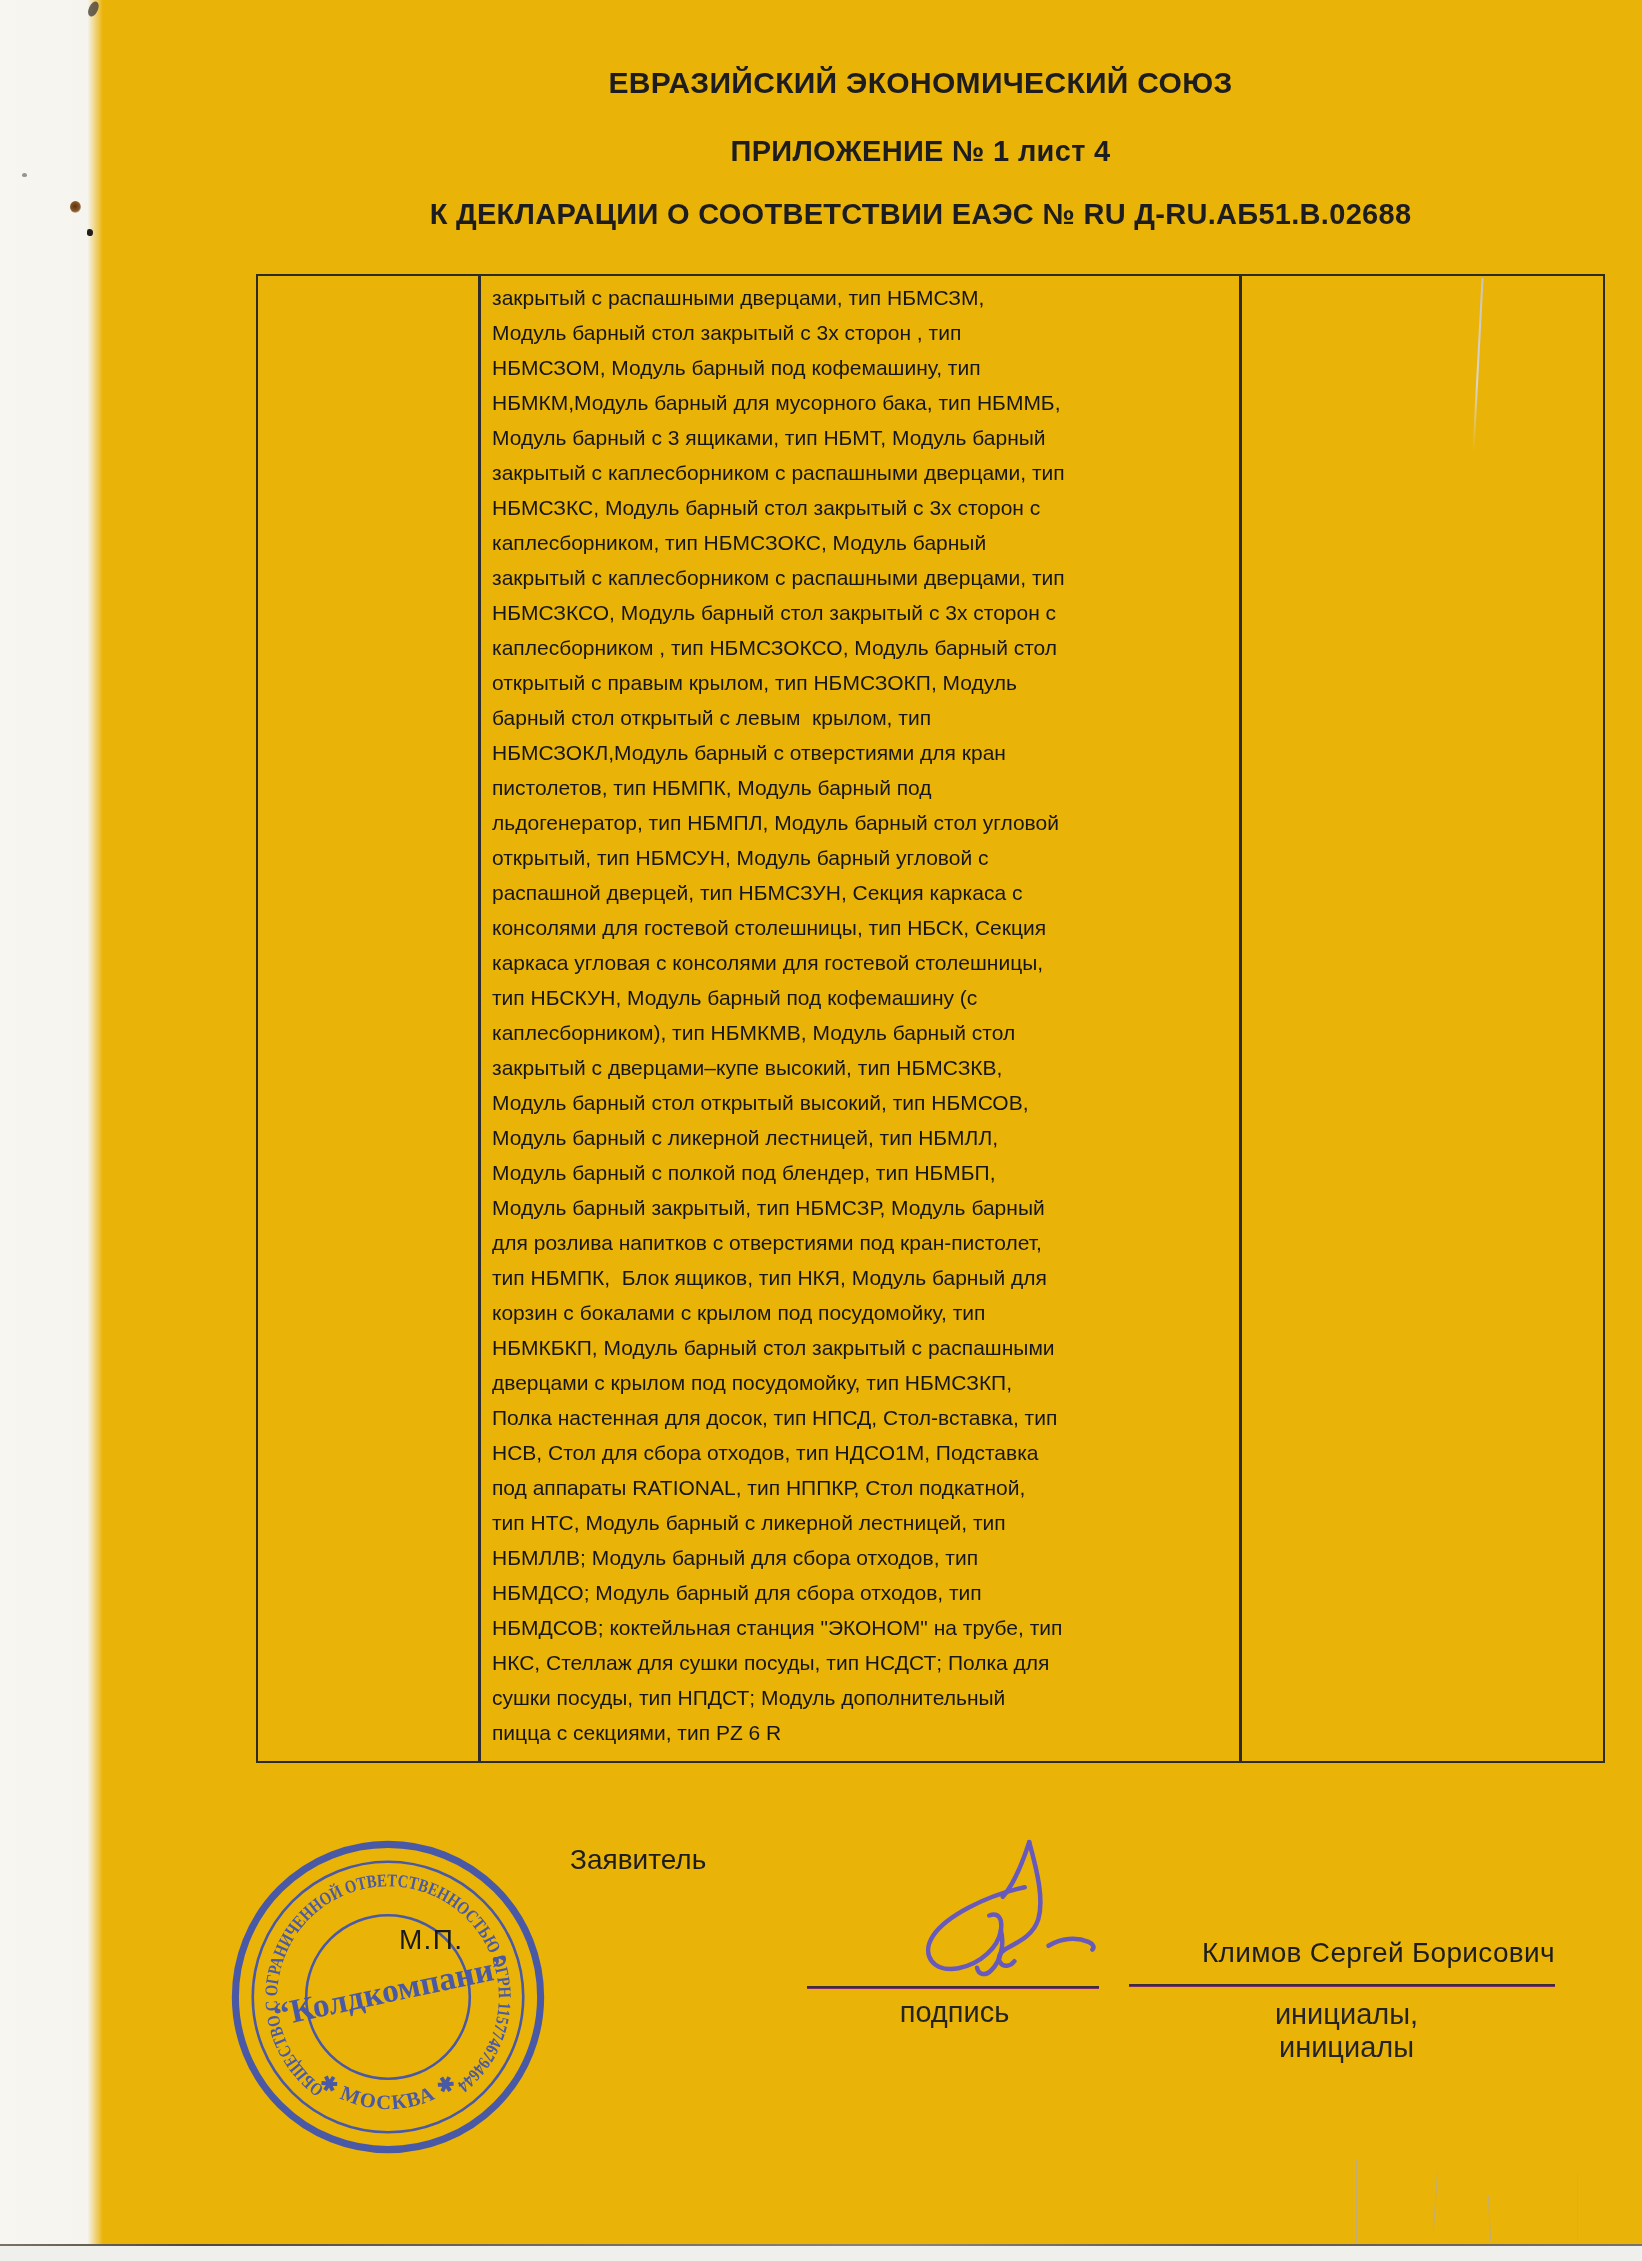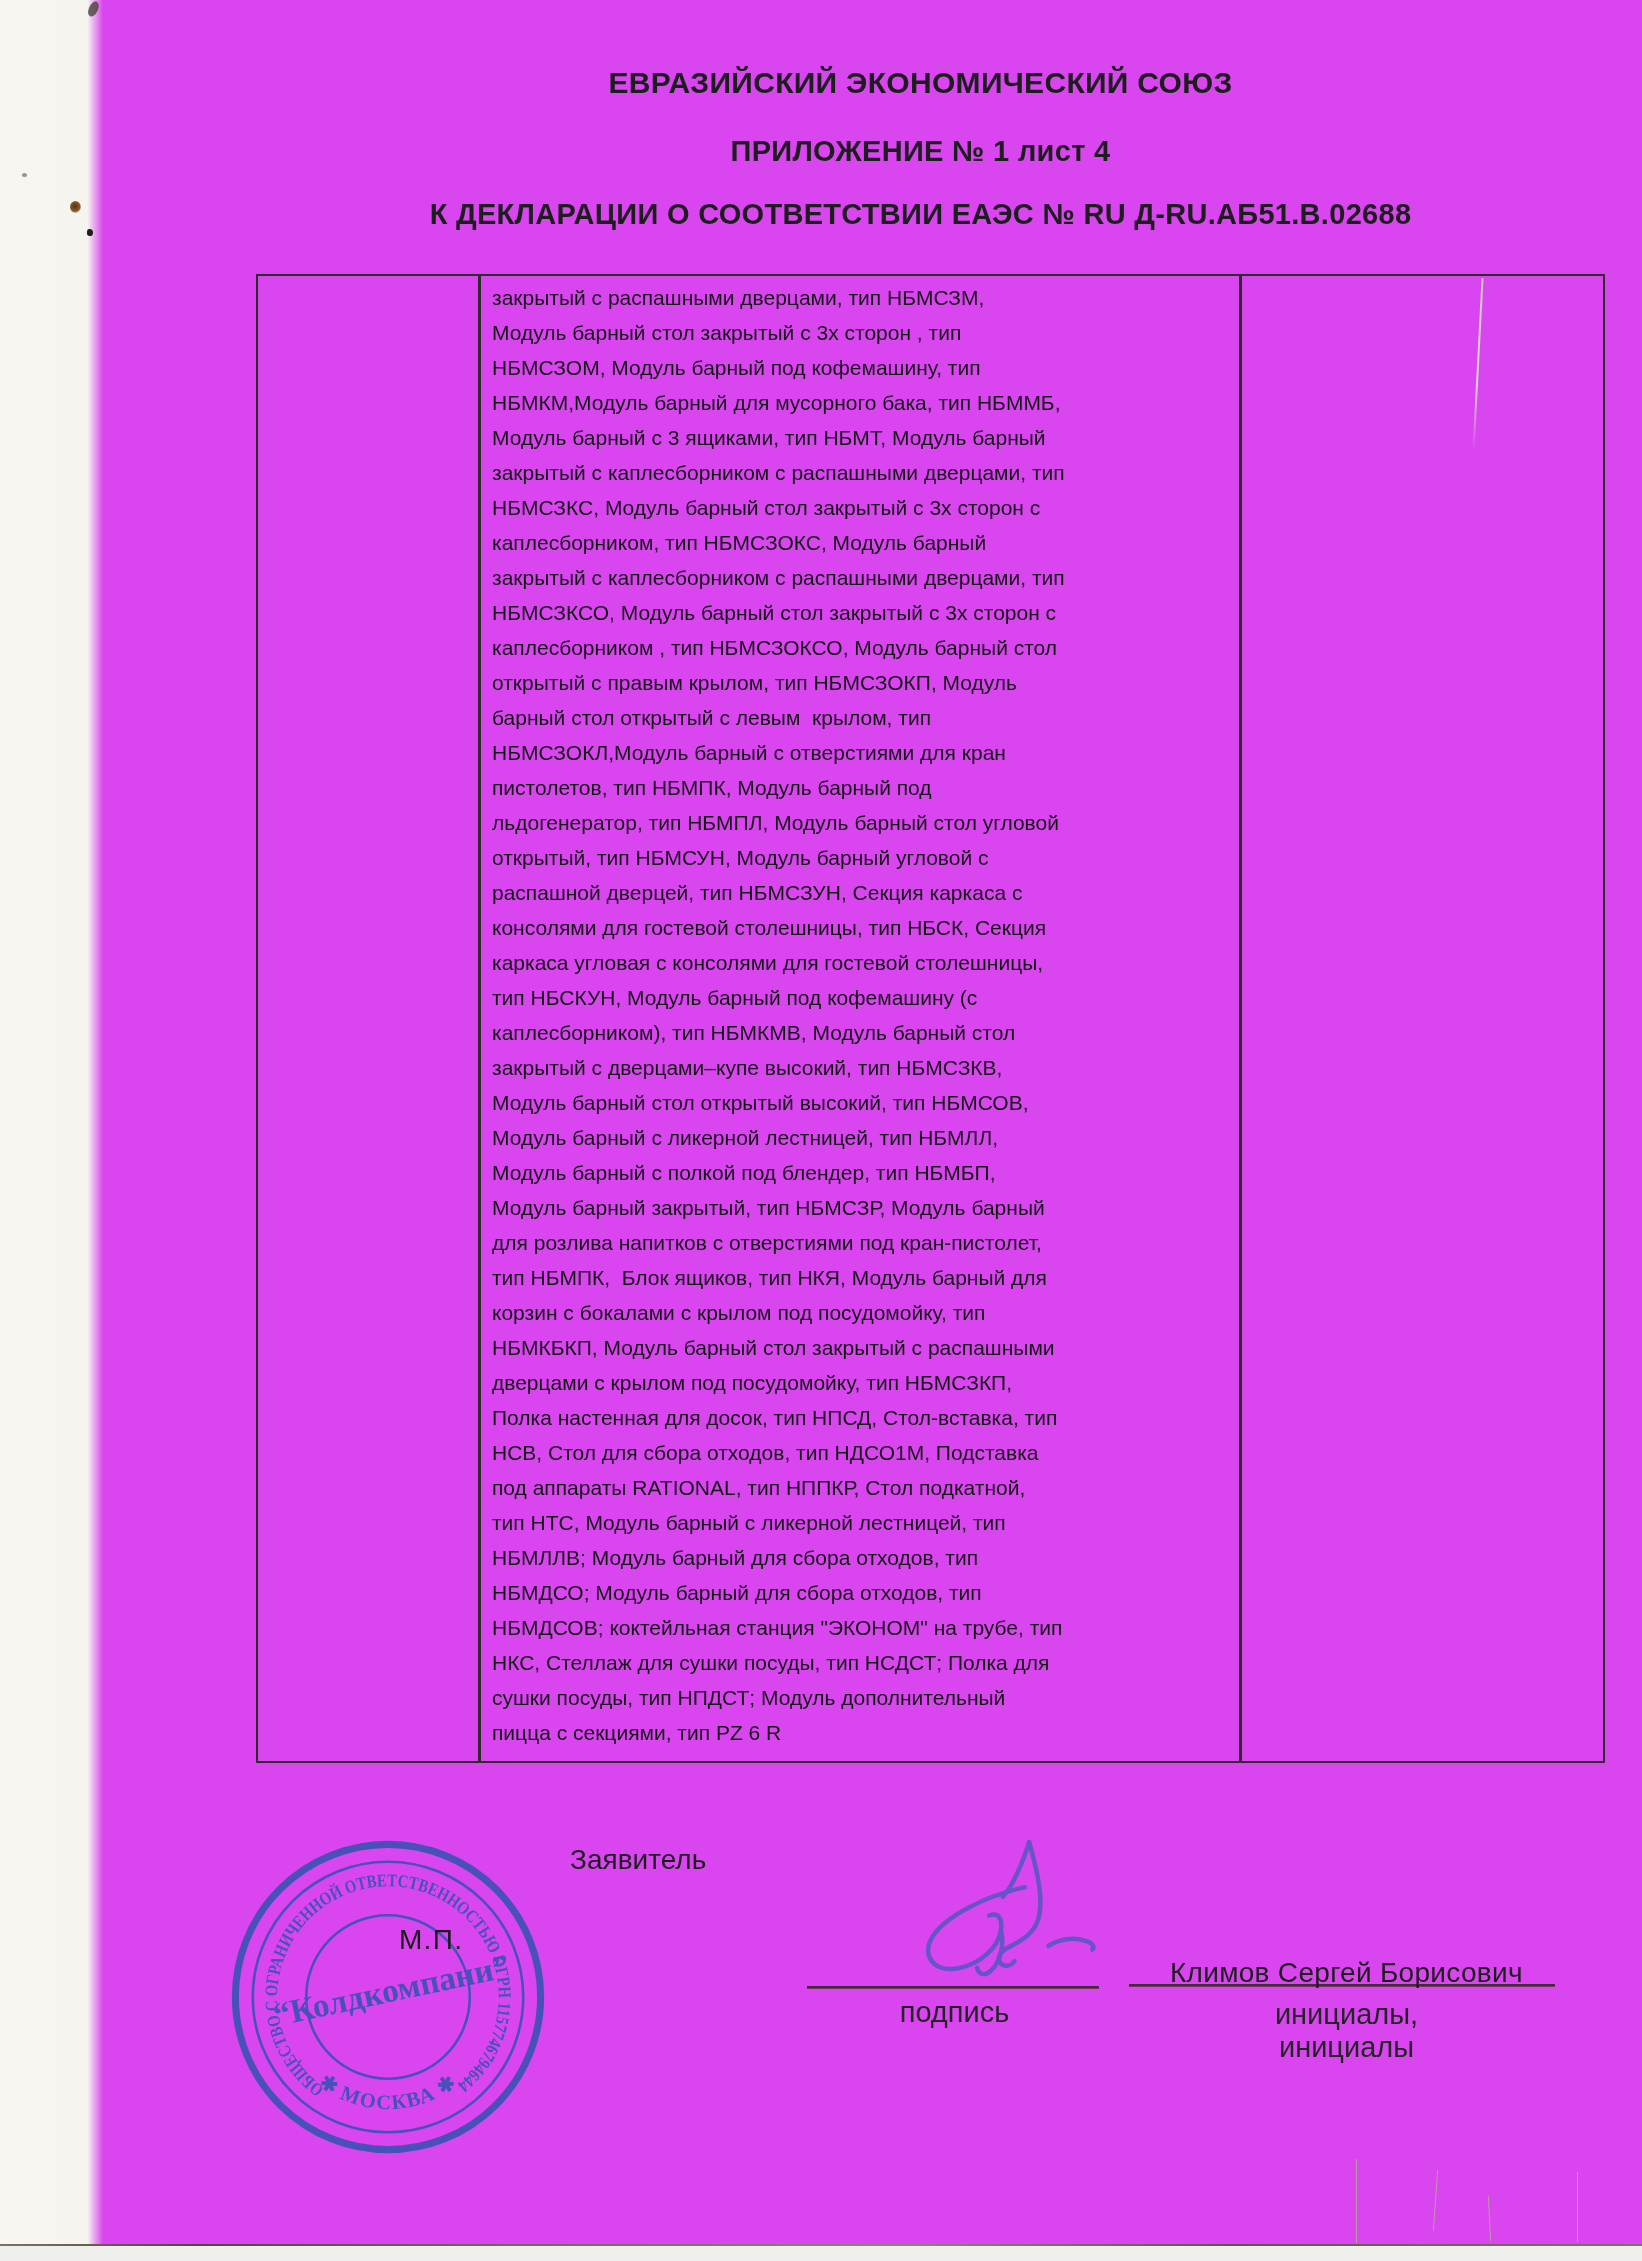--- a/index.html
+++ b/index.html
@@ -1,19 +1,19 @@
 <!DOCTYPE html>
 <html style="font-size:10.3px"><head>
 <meta charset="utf-8">
 <style>
   html,body{margin:0;padding:0;background:#d8dae0;}
   .page{
     position:relative;
     width:1643px;height:2261px;
-    background:#d946ef;
+    background:#eab308;
     overflow:hidden;
     font-family:"Liberation Sans",sans-serif;
     color:#1d1d1f;
   }
   
   .edge-strip{
     position:absolute;left:0;top:0;width:103px;height:2261px;
     background:linear-gradient(90deg,#f7f6f0 0%,#f5f4ee 85%,rgba(245,244,238,0) 100%);
   }
   .speck{position:absolute;border-radius:50%;}
@@ -51,21 +51,21 @@
   .cell-text{
     position:absolute;left:234px;top:3.9px;width:743px;
     font-size:21px;line-height:35px;white-space:pre;
     color:#161618;
   }
 
   
   .lbl{position:absolute;font-size:28px;color:#1d1d1f;}
   .lbl.mp{left:359px;top:1924px;z-index:5;font-size:28px;letter-spacing:1.3px;color:#1a1a1a;margin-left:40px;}
   .lbl.applicant{left:570px;top:1844px;}
-  .lbl.name{left:1170px;top:1937px;letter-spacing:0.3px;margin-top:20px;}
+  .lbl.name{left:1202px;top:1937px;letter-spacing:0.3px;}
   .caption{position:absolute;font-size:29px;color:#242427;}
   .caption.sig{left:871px;top:1996px;width:167px;text-align:center;}
   .caption.nm{left:1205px;top:1998px;width:283px;text-align:center;}
   .uline{position:absolute;height:3.2px;background:linear-gradient(#3a3138 55%,#a8297e);}
   .uline.u1{left:807px;top:1986px;width:292px;}
   .uline.u2{left:1129px;top:1984px;width:426px;}
 
   .stamp-svg{position:absolute;left:227px;top:1836px;width:322px;height:322px;opacity:.92;}
   .sig-svg{position:absolute;left:857px;top:1826px;width:271px;height:161px;}
 </style>

